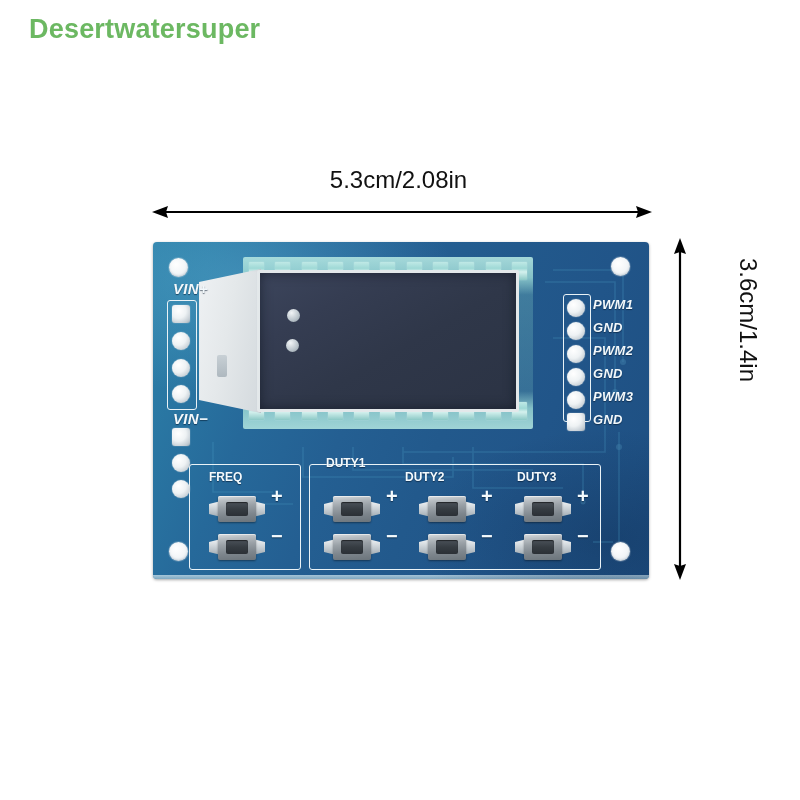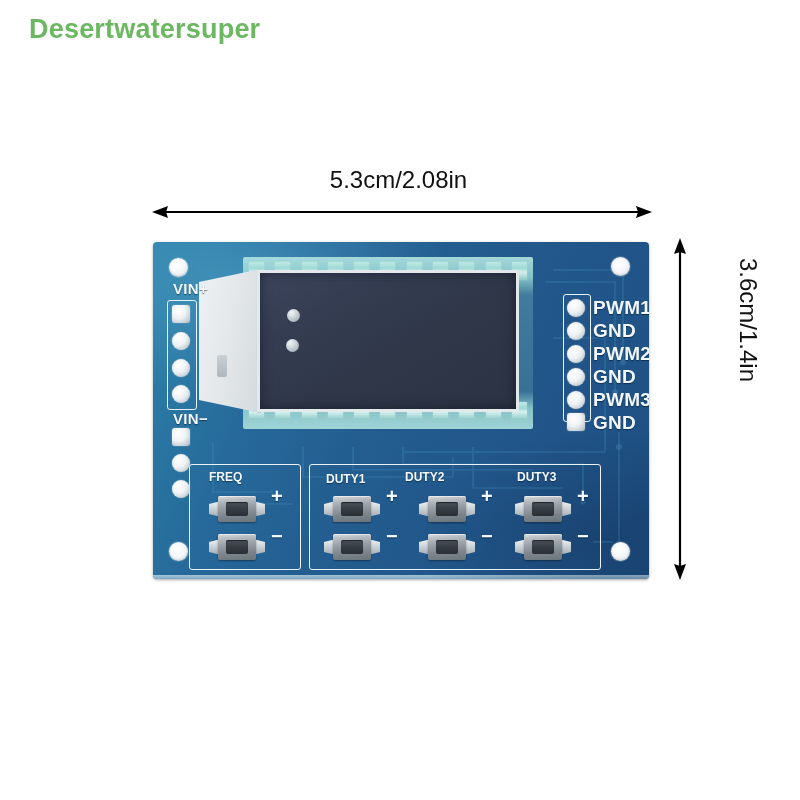--- a/index.html
+++ b/index.html
@@ -237,37 +237,38 @@
   }
   .silk {
     position: absolute;
     color: #f2f8fb;
     font-size: 15px;
     font-weight: bold;
     letter-spacing: 0.3px;
     text-shadow: 0 1px 1px rgba(0,20,40,.55);
     z-index: 5;
     white-space: nowrap;
+    font-style: italic;
   }
 
   
   #right-header-box {
     position: absolute;
     left: 410px;
     top: 52px;
     width: 26px;
     height: 126px;
     border: 1.6px solid #e9f2f6;
     border-radius: 3px;
     z-index: 3;
   }
   .right-pad { left: 414px; }
   .right-label {
     left: 440px;
-    font-size: 19px;
+    font-size: 13px;
   }
 
   
   .group-box {
     position: absolute;
     border: 1.6px solid #eaf3f7;
     border-radius: 3px;
     z-index: 2;
   }
   #group-freq { left: 36px;  top: 222px; width: 110px; height: 104px; }
@@ -477,21 +478,21 @@
     <div class="switch-lead l"></div>
     <div class="switch-lead r"></div>
     <div class="switch-body">
       <div class="switch-cap"></div>
     </div>
   </div>
   <div class="sign" style="left:118px; top:284px;">−</div>
 
   <div class="group-box" id="group-duty"></div>
 
-  <div class="group-title" style="left:173px; top:230px;">DUTY1</div>
+  <div class="group-title" style="left:173px; top:214px;">DUTY1</div>
 
   <div class="switch" style="left:173px; top:254px;">
     <div class="switch-lead l"></div>
     <div class="switch-lead r"></div>
     <div class="switch-body">
       <div class="switch-cap"></div>
     </div>
   </div>
   <div class="sign" style="left:233px; top:244px;">+</div>
 

